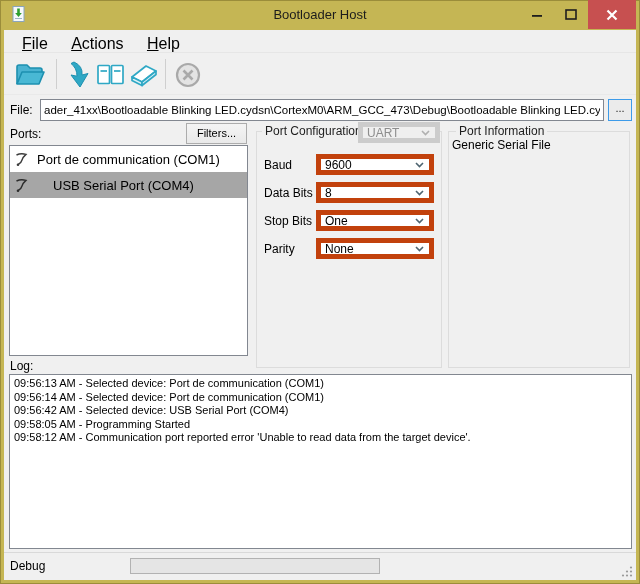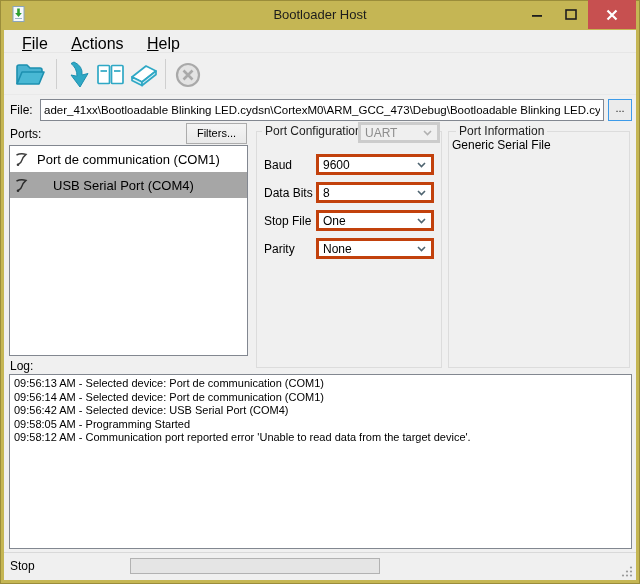--- a/index.html
+++ b/index.html
@@ -50,21 +50,21 @@
   .ports-list { position:absolute; left:9px; top:145px; width:239px; height:211px;
                 background:#fff; border:1px solid #828790; overflow:hidden; }
   .port-row { height:26px; display:flex; align-items:center; padding-left:5px; gap:8px;
               font-size:13px; white-space:nowrap; }
   .port-row.selected { background:#a6a6a6;gap:24px; }
 
   
   .groupbox { position:absolute; border:1px solid #dcdcdc; background:#f0f0f0; }
   .group-title { position:absolute; background:#f0f0f0; padding:0 3px; font-size:12px; color:#1e1e1e; }
 
-  .combo { position:absolute; height:21px; background:#fff; border:3px solid #c2410c;
+  .combo { position:absolute; height:21px; background:#fff; border:5px solid #c2410c;
            display:flex; align-items:center; }
   .combo-value { flex:1; padding-left:4px; font-size:12px; white-space:nowrap; overflow:hidden; }
   .combo .chev { margin-right:5px; flex:0 0 auto; }
   .combo.disabled { background:#efefef; border-color:#cccccc; }
   .combo.disabled .combo-value { color:#8d8d8d; }
 
   
   .log-box { position:absolute; left:9px; top:374px; width:623px; height:175px;
              background:#fff; border:1px solid #828790; padding:2px 4px; overflow:hidden; }
   .log-line { font-size:11px; line-height:13.5px; white-space:nowrap; }
@@ -195,21 +195,21 @@
   </div>
 
   <div class="lbl" style="left:264px; top:186px">Data Bits</div>
   <div class="combo" style="left:316px; top:182px; width:118px">
     <span class="combo-value">8</span>
     <svg class="chev" width="9" height="6" viewBox="0 0 9 6">
       <path d="M1 1 L4.5 4.5 L8 1" fill="none" stroke="#4e6470" stroke-width="1.6"></path>
     </svg>
   </div>
 
-  <div class="lbl" style="left:264px; top:214px">Stop File</div>
+  <div class="lbl" style="left:264px; top:214px">Stop Bits</div>
   <div class="combo" style="left:316px; top:210px; width:118px">
     <span class="combo-value">One</span>
     <svg class="chev" width="9" height="6" viewBox="0 0 9 6">
       <path d="M1 1 L4.5 4.5 L8 1" fill="none" stroke="#4e6470" stroke-width="1.6"></path>
     </svg>
   </div>
 
   <div class="lbl" style="left:264px; top:242px">Parity</div>
   <div class="combo" style="left:316px; top:238px; width:118px">
     <span class="combo-value">None</span>
@@ -225,21 +225,21 @@
   <div class="lbl" style="left:10px; top:359px">Log:</div>
   <div class="log-box">
     <div class="log-line">09:56:13 AM - Selected device: Port de communication (COM1)</div>
     <div class="log-line">09:56:14 AM - Selected device: Port de communication (COM1)</div>
     <div class="log-line">09:56:42 AM - Selected device: USB Serial Port (COM4)</div>
     <div class="log-line">09:58:05 AM - Programming Started</div>
     <div class="log-line">09:58:12 AM - Communication port reported error 'Unable to read data from the target device'.</div>
   </div>
 
   <div class="statusbar">
-    <div class="status-text">Stop</div>
+    <div class="status-text">Debug</div>
     <div class="progress"></div>
     <svg class="grip" width="12" height="12" viewBox="0 0 12 12">
       <circle cx="10" cy="2.5" r="1.1" fill="#9a9a9a"></circle>
       <circle cx="10" cy="6.5" r="1.1" fill="#9a9a9a"></circle>
       <circle cx="6" cy="6.5" r="1.1" fill="#9a9a9a"></circle>
       <circle cx="10" cy="10.5" r="1.1" fill="#9a9a9a"></circle>
       <circle cx="6" cy="10.5" r="1.1" fill="#9a9a9a"></circle>
       <circle cx="2" cy="10.5" r="1.1" fill="#9a9a9a"></circle>
     </svg>
   </div>

